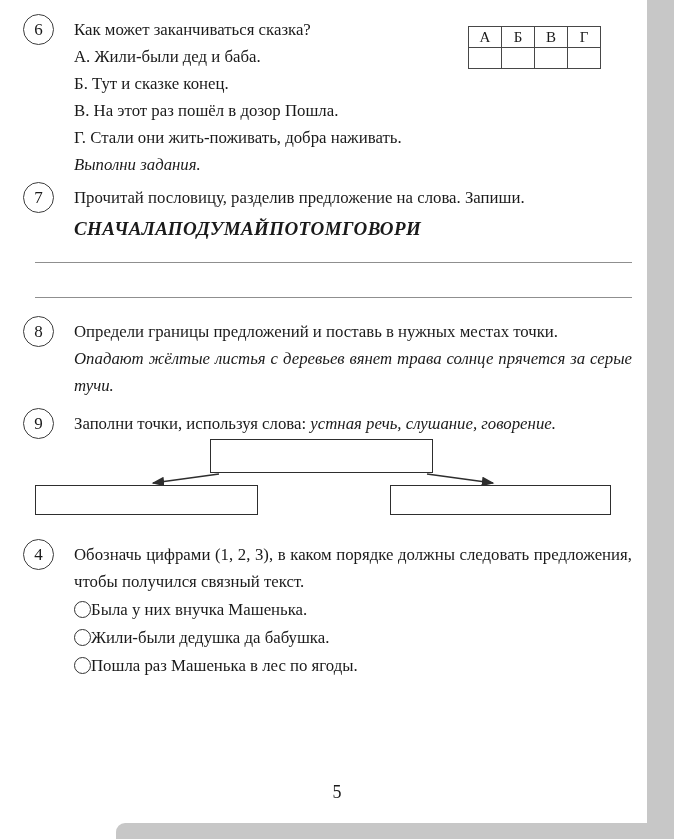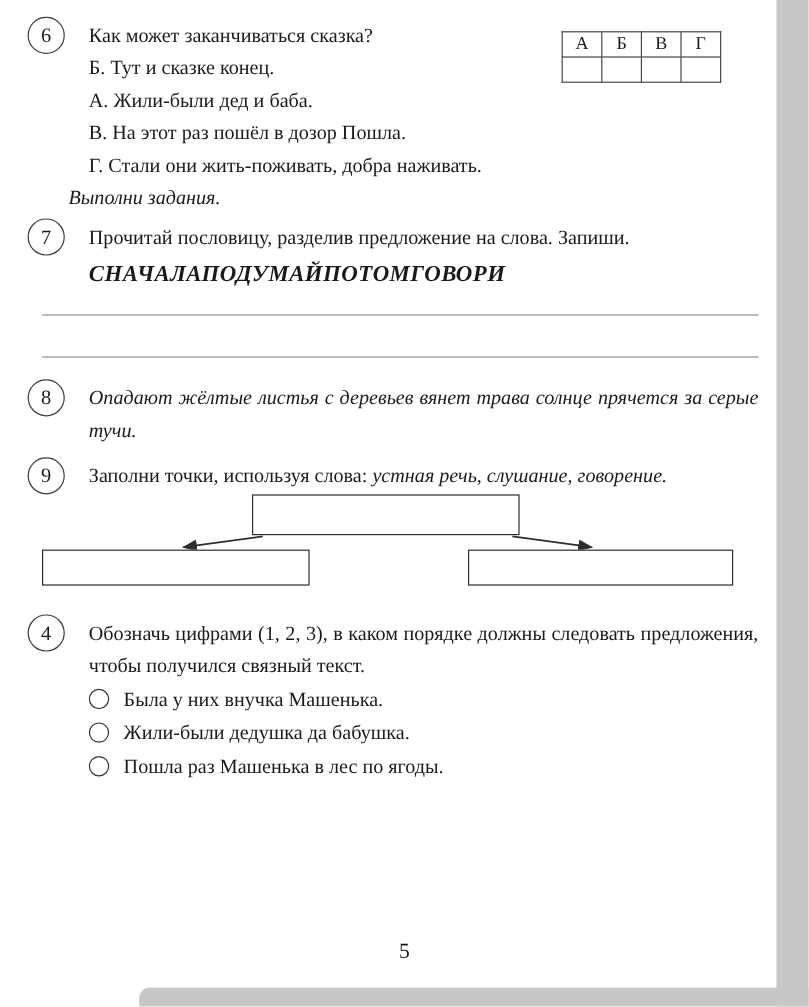--- a/index.html
+++ b/index.html
@@ -33,21 +33,21 @@
     display: flex; align-items: center; justify-content: center;
     font-size: 17px; line-height: 1; margin-top: -2px;
   }
   .q-body { flex: 1; font-size: 16.8px; line-height: 27px; text-align: justify; }
 
   .q6-body { flex: 0 0 398px; max-width: 398px; }
   .options { text-align: justify; }
   .option { padding-left: 27px; text-indent: -27px; }
 
   .italic { font-style: italic; }
-  .instruction { margin: 0 0 0 34px; font-size: 16.8px; line-height: 27px; }
+  .instruction { margin: 0 0 0 51px; font-size: 16.8px; line-height: 27px; }
 
   .q7 { margin-top: 6px; }
   .puzzle {
     margin: 2px 0 0 51px;
     font-style: italic;
     font-size: 19px; line-height: 27px;
     letter-spacing: 0.4px;
     font-weight: bold;
   }
   .write-line { height: 0; border-top: 1px solid #8f8f8f; margin-left: 12px; margin-right: 0; }
@@ -73,21 +73,21 @@
   .diagram { position: relative; height: 78px; margin-top: 0; }
   .diagram svg { position: absolute; left: 0; top: 0; }
   .dbox {
     position: absolute; box-sizing: border-box;
     border: 1.3px solid #2e2e2e; background: #ffffff;
   }
   .dbox-top   { left: 187px; top: 0;    width: 223px; height: 34px; }
   .dbox-left  { left: 12px;  top: 46px; width: 223px; height: 30px; }
   .dbox-right { left: 367px; top: 46px; width: 221px; height: 30px; }
 
-  .t-item { display: flex; align-items: flex-start; gap: 12px; line-height: 26px; margin-top: 2px; font-size: 16.8px; }
+  .t-item { display: flex; align-items: flex-start; line-height: 26px; margin-top: 2px; font-size: 16.8px; }
   .t-circle {
     flex: 0 0 auto; box-sizing: border-box;
     width: 17px; height: 17px;
     border: 1.5px solid #333333; border-radius: 50%;
     margin-top: 4px;
   }
 
   .page-num {
     position: absolute; left: 0; top: 782px; width: 674px;
     text-align: center; font-size: 18px;
@@ -118,41 +118,42 @@
     </tbody>
   </table>
 
   <div class="content">
 
     <div class="q q6">
       <div class="q-num">6</div>
       <div class="q-body q6-body">
         <div>Как может заканчиваться сказка?</div>
         <div class="options">
+          <div class="option">А. Жили-были дед и баба.</div>
           <div class="option">Б. Тут и сказке конец.</div>
-          <div class="option">А. Жили-были дед и баба.</div>
           <div class="option">В. На этот раз пошёл в дозор Пошла.</div>
           <div class="option">Г. Стали они жить-поживать, добра наживать.</div>
         </div>
       </div>
     </div>
 
     <div class="instruction italic">Выполни задания.</div>
 
     <div class="q q7">
       <div class="q-num">7</div>
       <div class="q-body">Прочитай пословицу, разделив предложение на слова. Запиши.</div>
     </div>
     <div class="puzzle">СНАЧАЛАПОДУМАЙПОТОМГОВОРИ</div>
     <div class="write-line first"></div>
     <div class="write-line second"></div>
 
     <div class="q q8">
       <div class="q-num">8</div>
       <div class="q-body">
+        <div>Определи границы предложений и поставь в нужных местах точки.</div>
         <div class="italic">Опадают жёлтые листья с деревьев вянет трава солнце прячется за серые тучи.</div>
       </div>
     </div>
 
     <div class="q q9">
       <div class="q-num">9</div>
       <div class="q-body"><span>Заполни точки, используя слова: </span><span class="italic">устная речь, слушание, говорение.</span></div>
     </div>
 
     <div class="diagram">

